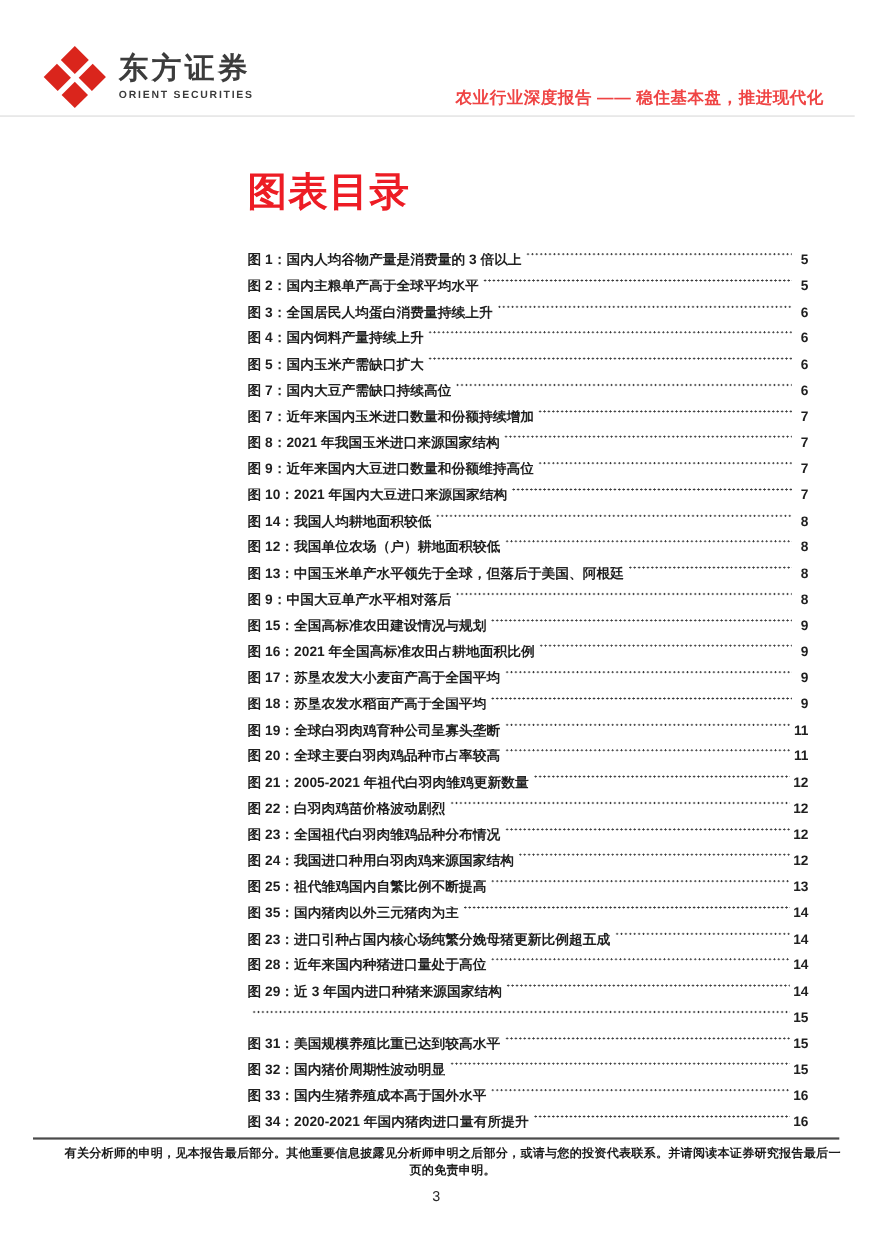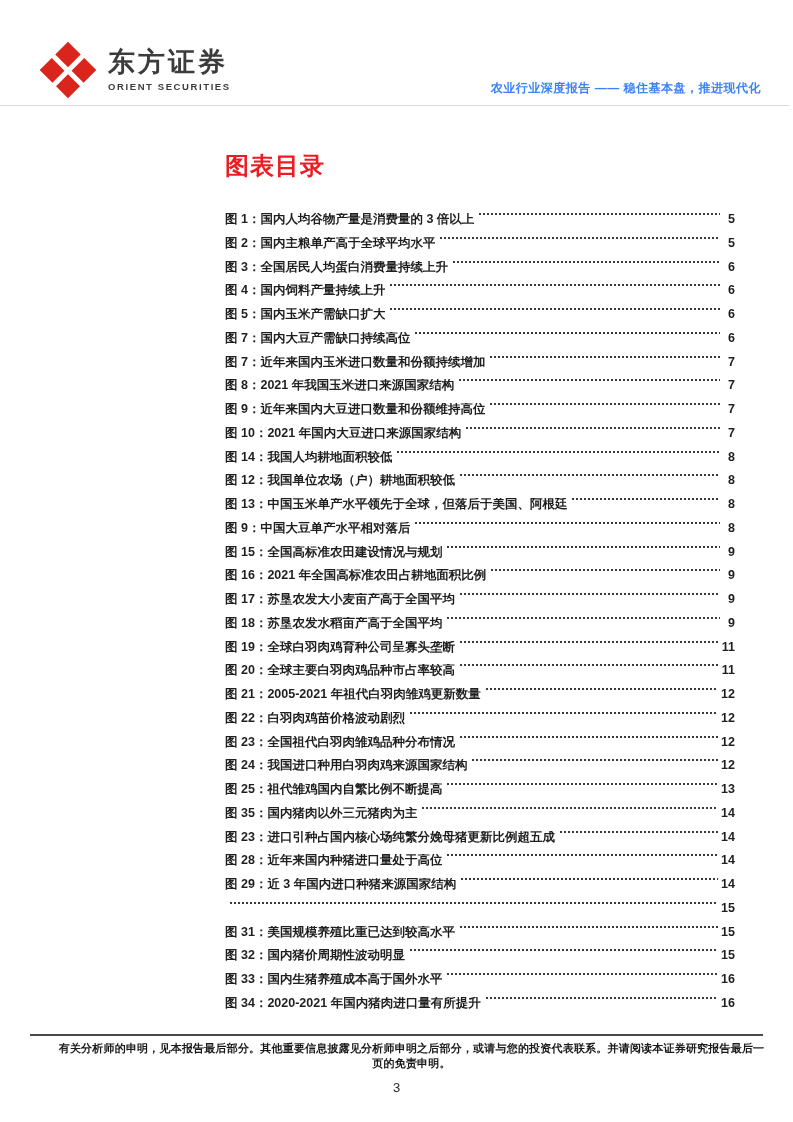--- a/index.html
+++ b/index.html
@@ -4,41 +4,41 @@
 <style>
   * { margin:0; padding:0; box-sizing:border-box; }
   html,body { background:#ffffff; }
   body { font-family:"Liberation Sans","DejaVu Sans",sans-serif; }
   .page {
     position:relative; width:793px; height:1122px; background:#ffffff;
     overflow:hidden; margin:0 auto;
   }
 
   
-  .header { position:absolute; top:0; left:0; right:4px; height:106px; }
+  .header { position:absolute; top:0; left:0; right:16px; height:106px; }
   .brand { position:absolute; top:42px; left:40px; display:flex; align-items:center; gap:12px; }
   .logo-icon { width:56px; height:56px; position:relative; flex:0 0 auto; }
   .logo-grid {
     position:absolute; left:50%; top:50%; width:40px; height:40px;
     transform:translate(-50%,-50%) rotate(45deg);
     display:grid; grid-template-columns:1fr 1fr; grid-template-rows:1fr 1fr; gap:5px;
   }
   .logo-grid div { background:#DA251C; }
   .brand-text { display:flex; flex-direction:column; }
   .brand-cn { font-size:27px; font-weight:700; color:#3c3c3c; letter-spacing:3px; line-height:1.1; }
   .brand-en { font-size:9.5px; font-weight:700; color:#3c3c3c; letter-spacing:1.6px; margin-top:3px; }
   .header-report-title {
     position:absolute; top:80px; right:28px;
-    font-size:12px; font-weight:700; color:#3b82f6; letter-spacing:0.5px;
+    font-size:15px; font-weight:700; color:#ef4444; letter-spacing:0.5px;
   }
   .header-rule { position:absolute; top:105px; left:0; right:0; height:1px; background:#d9d9d9; }
 
   
   .toc { position:absolute; top:150px; left:225px; width:510px; }
-  .toc-title { font-size:24px; font-weight:700; color:#ED1C24; letter-spacing:1px; }
+  .toc-title { font-size:36px; font-weight:700; color:#ED1C24; letter-spacing:1px; }
   .toc-list { margin-top:31px; }
   .toc-row { height:23.75px; display:flex; align-items:flex-start; cursor:default; }
   .toc-label {
     font-size:12.5px; font-weight:700; color:#1f1f1f; line-height:1;
     white-space:nowrap; padding-bottom:5px; max-width:430px; overflow:hidden;
   }
   .toc-leader {
     flex:1 1 auto; height:2px; margin:0 3px 8px 4px;
     background-image:radial-gradient(circle, #3a3a3a 0.8px, transparent 0.95px);
     background-size:4px 2px; background-repeat:repeat-x; background-position:left bottom;

